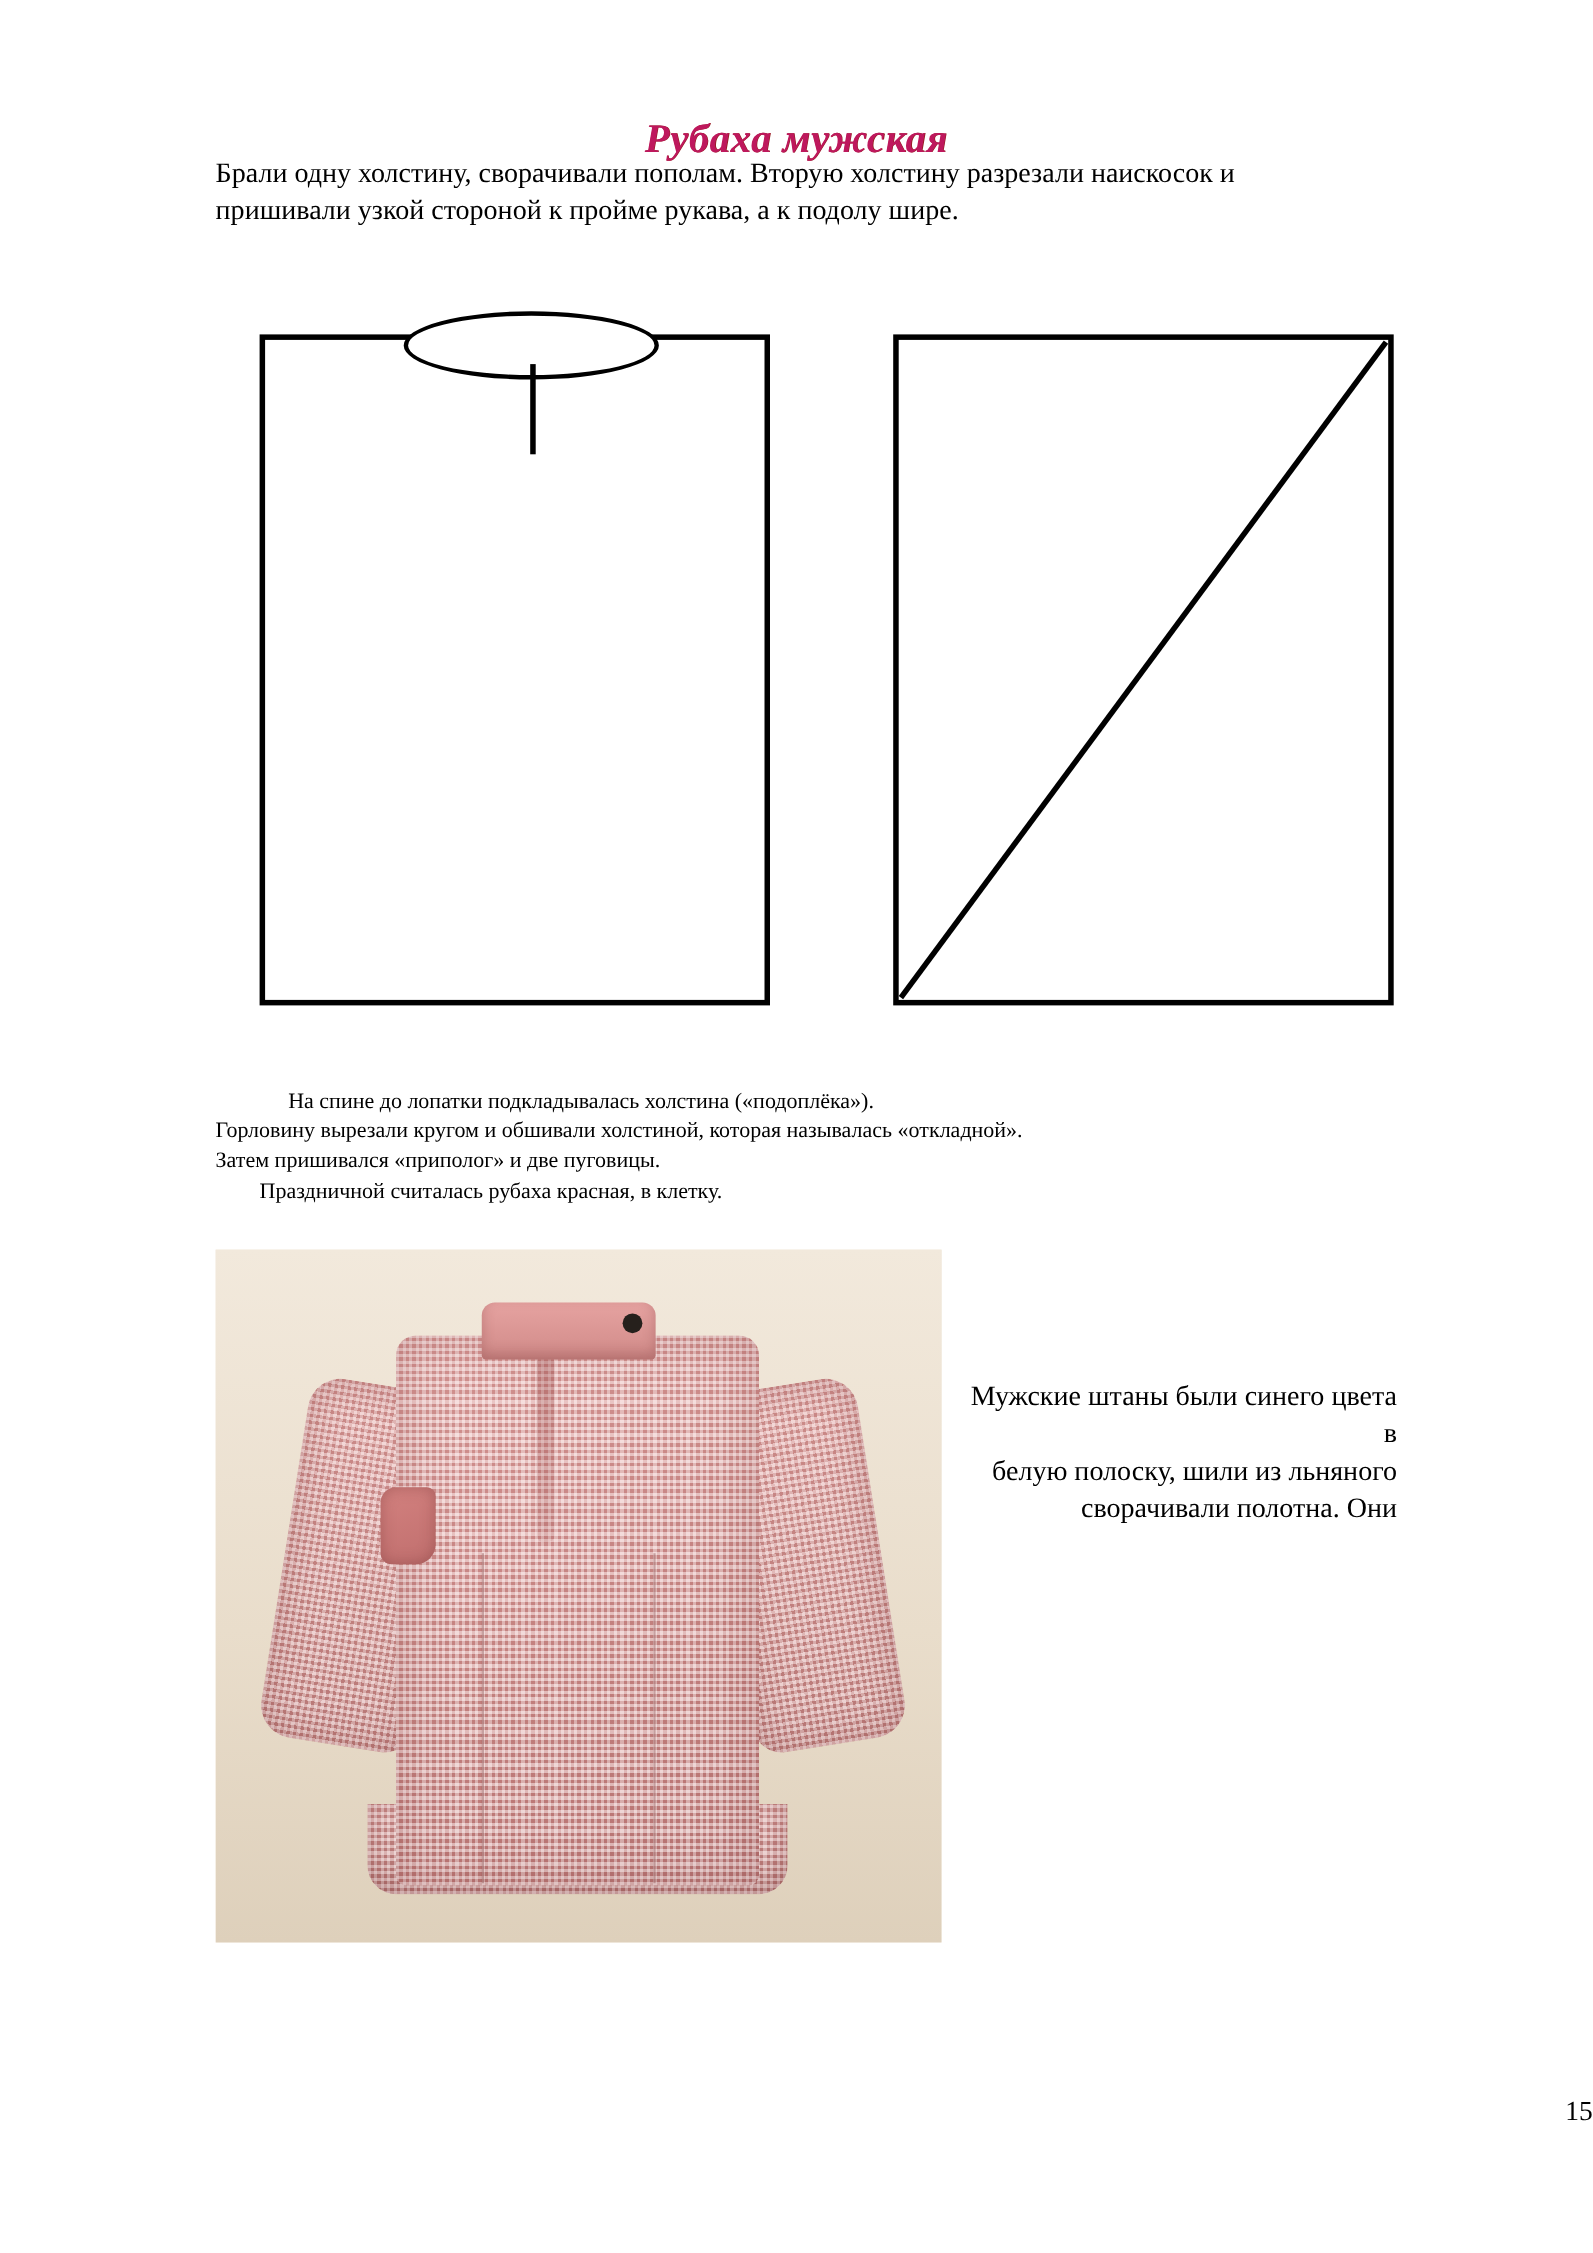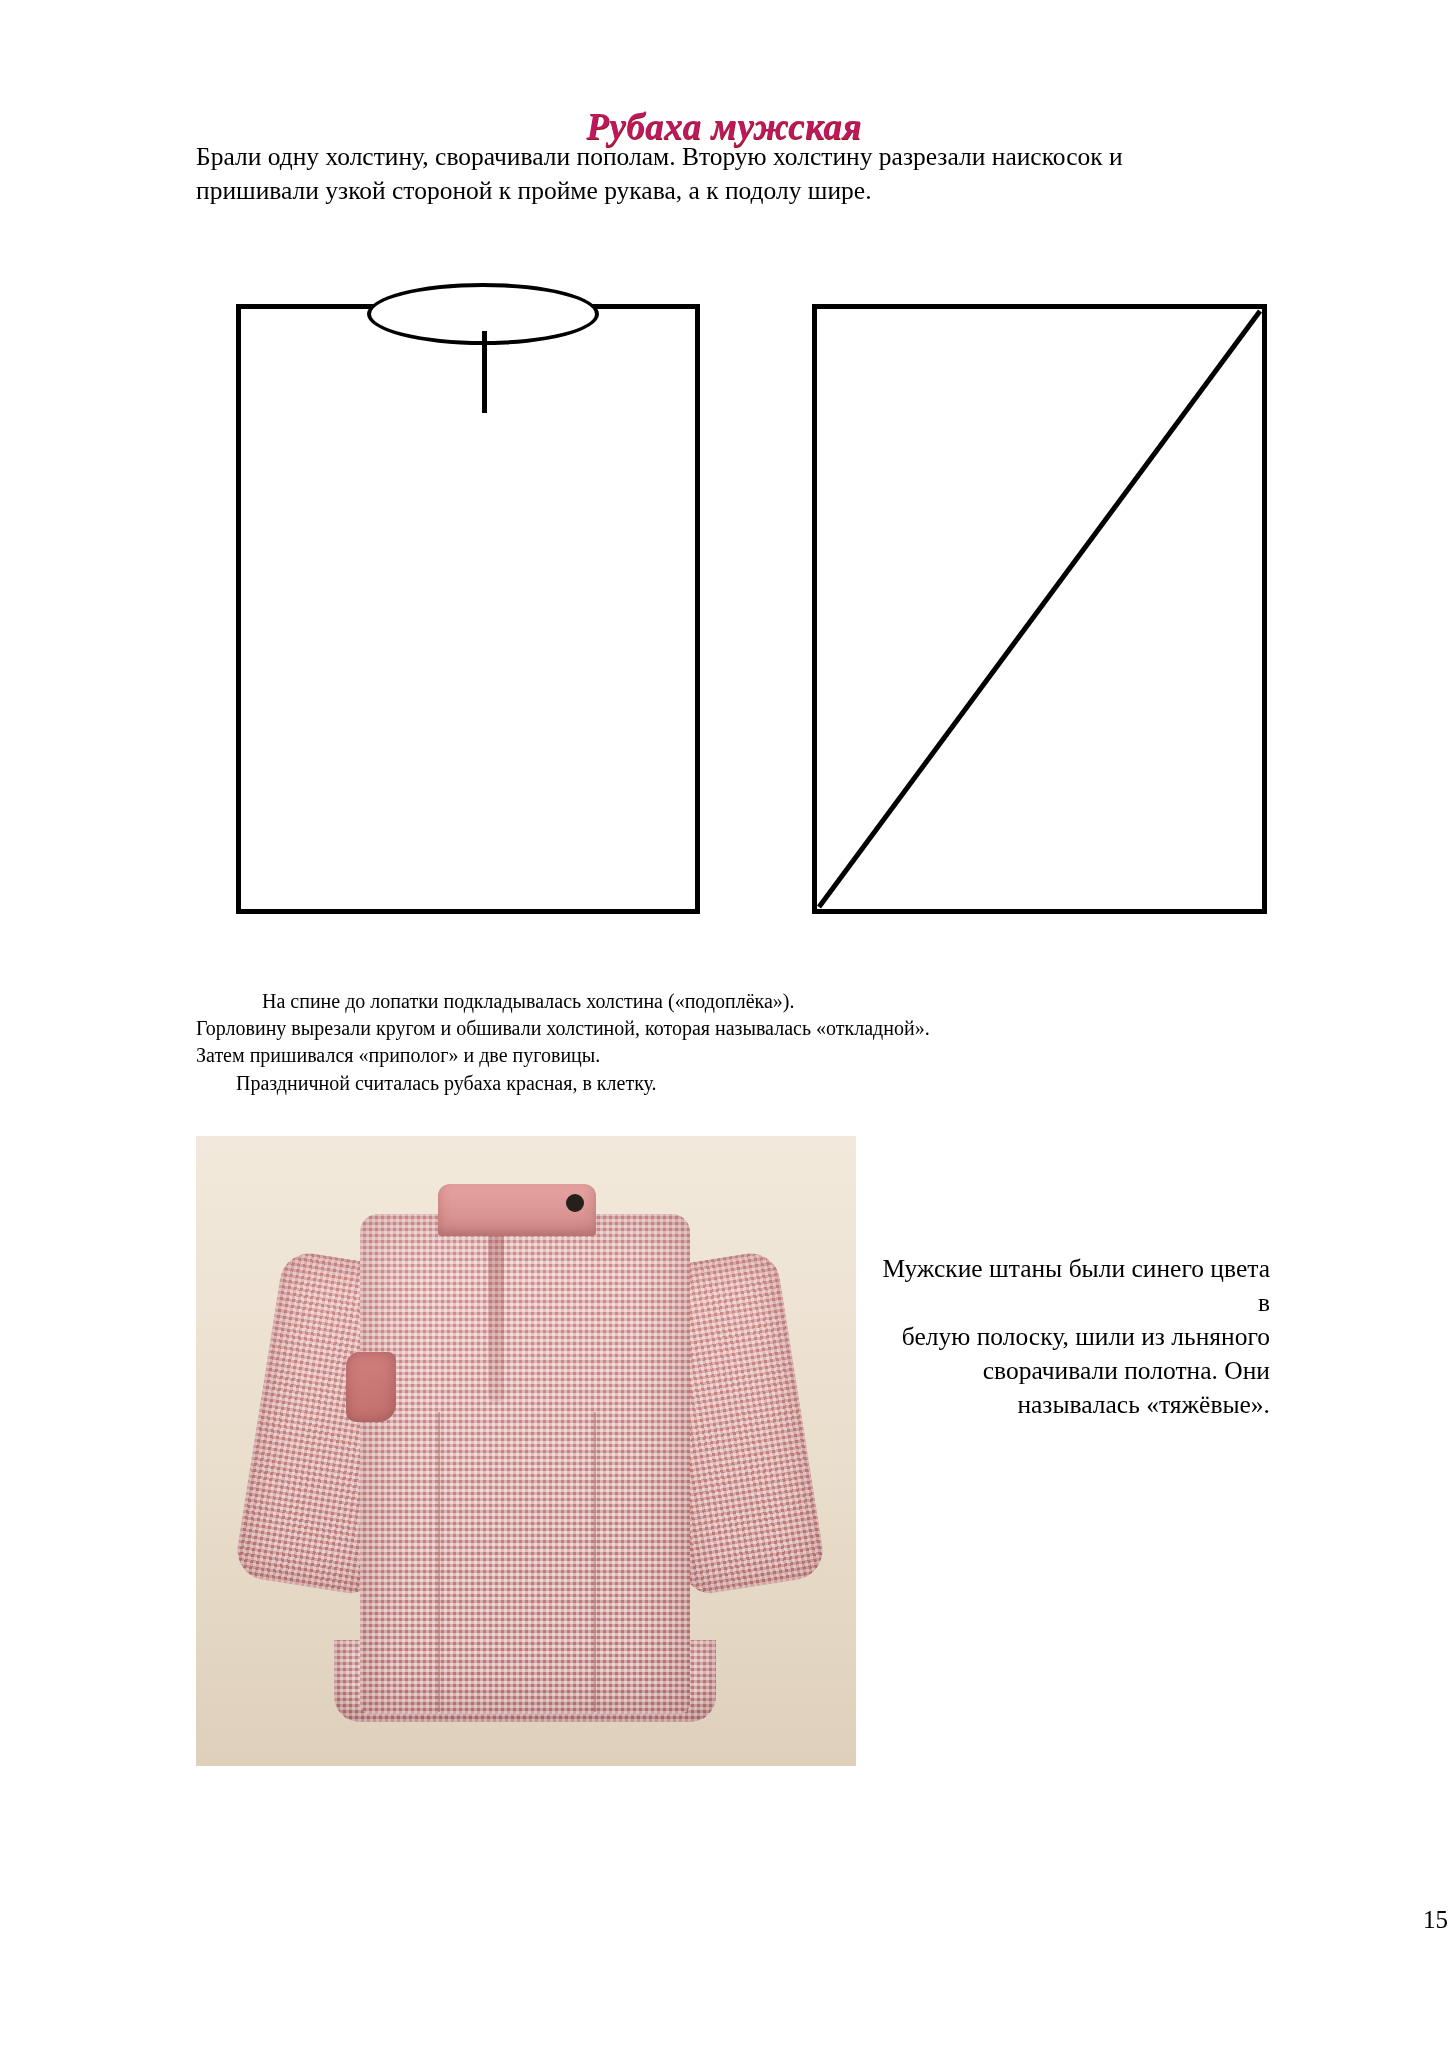--- a/index.html
+++ b/index.html
@@ -296,18 +296,17 @@
       <div class="seam-v" style="left:352px;"></div>
       <div class="collar"></div>
       <div class="collar-button"></div>
     </div>
   </div>
 
   <div class="side-caption">
     <div>Мужские штаны были синего цвета в</div>
     <div>белую полоску, шили из льняного</div>
     <div>сворачивали полотна. Они</div>
-    <div>называлась «тяжёвые».</div>
   </div>
 
   <div class="page-number">15</div>
 
 </div>
 
 </body></html>

